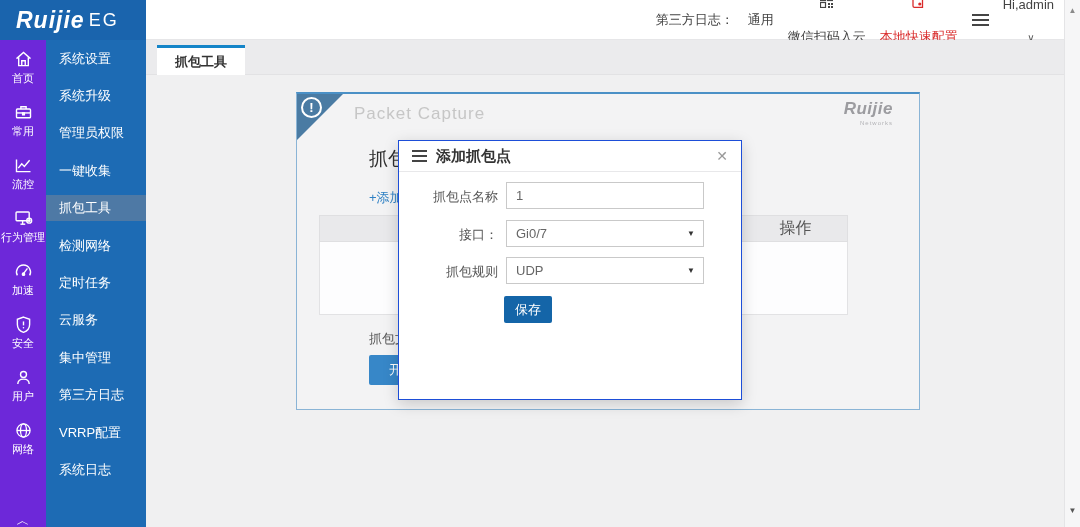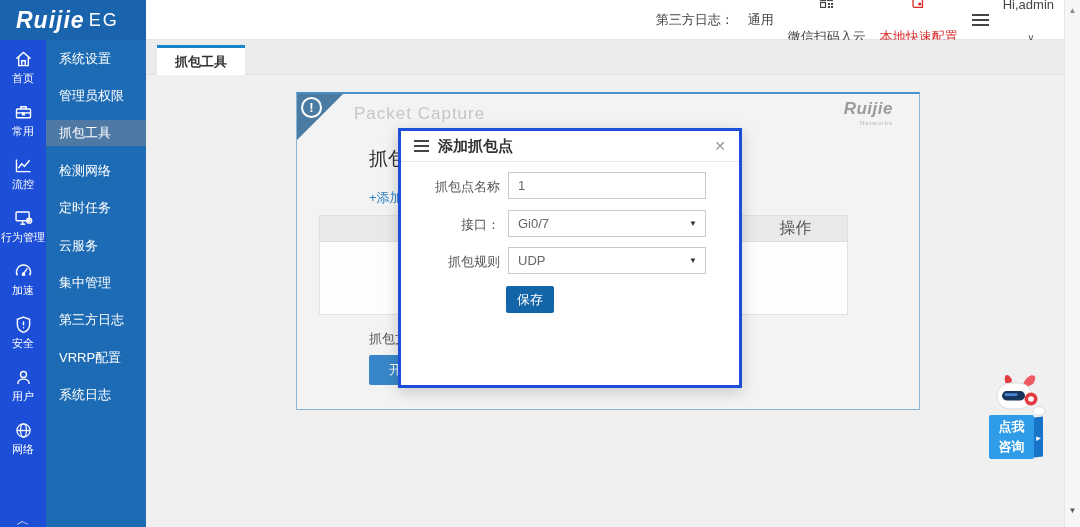--- a/index.html
+++ b/index.html
@@ -15,21 +15,21 @@
   .brand { font-style:italic; font-weight:bold; font-size:23px; letter-spacing:1px; }
   .product { font-size:18px; margin-left:4px; letter-spacing:2px; font-weight:400; }
   .topbar-right { position:absolute; right:26px; top:0; height:40px; display:flex; align-items:center; font-size:13px; color:#444; }
   .tb-gap { width:14px; }
   .tb-item { display:flex; align-items:center; gap:20px; cursor:default;flex-direction:column; }
   .red-text { color:#d92b2b; text-decoration:underline; }
   .hamburger { display:flex; flex-direction:column; gap:3px; }
   .hamburger i { display:block; width:17px; height:2px; background:#454545; }
   .caret-sm { font-size:10px; color:#555; margin-left:5px; }
   
-  .icon-col { position:absolute; left:0; top:40px; width:46px; height:487px; background:#1d4ed8; }
+  .icon-col { position:absolute; left:0; top:40px; width:46px; height:487px; background:#6d28d9; }
   .icon-item { height:53px; display:flex; flex-direction:column; align-items:center; justify-content:center; color:#fff; cursor:pointer; }
   .icon-item svg { width:21px; height:21px; margin-bottom:2px; }
   .icon-label { font-size:11px; line-height:12px; text-align:center; }
   .more-chevron { position:absolute; bottom:-3px; left:0; width:46px; text-align:center; color:#fff; font-size:13px; }
   .menu-col { position:absolute; left:46px; top:40px; width:100px; height:487px; background:#1d6bb4; }
   .menu-item { height:37.4px; display:flex; align-items:center; cursor:pointer; }
   .menu-inner { height:26px; width:100%; display:flex; align-items:center; padding-left:13px; color:#fff; font-size:13px; white-space:nowrap; }
   .menu-item.active .menu-inner { background:#4e79a5; }
   
   .tabbar { position:absolute; left:146px; top:40px; width:918px; height:35px; background:#ebebed; border-bottom:1px solid #e2e2e4; }
@@ -43,21 +43,21 @@
   .panel-logo .b { font-style:italic; font-weight:bold; font-size:17px; letter-spacing:.5px; }
   .panel-logo .sub { display:block; font-size:6px; color:#b3b3b6; letter-spacing:1px; }
   .section-title { position:absolute; left:72px; top:52px; font-size:19px; color:#2f2f2f; }
   .add-link { position:absolute; left:72px; top:95px; font-size:13px; color:#2e80c4; cursor:pointer; }
   .tbl-header { position:absolute; left:22px; top:121px; width:529px; height:27px; background:#e9e9eb; border:1px solid #dfdfe1; }
   .tbl-op { position:absolute; left:424px; top:0; width:103px; height:25px; display:flex; align-items:center; justify-content:center; font-size:16px; color:#555; }
   .tbl-body { position:absolute; left:22px; top:148px; width:529px; height:73px; background:#fdfdfe; border:1px solid #e2e2e4; border-top:none; }
   .capture-label { position:absolute; left:72px; top:236px; font-size:13px; color:#555; white-space:nowrap; }
   .start-btn { position:absolute; left:72px; top:261px; width:92px; height:30px; background:#3787c8; color:#fff; font-size:13px; display:flex; align-items:center; justify-content:center; border-radius:2px; cursor:pointer; white-space:nowrap; overflow:hidden; }
   
-  .modal { position:absolute; left:398px; top:128px; width:344px; height:260px; background:#fff; border:3px solid #1d4ed8; box-shadow:0 4px 14px rgba(0,0,0,.18); z-index:5; }
+  .modal { position:absolute; left:398px; top:140px; width:344px; height:260px; background:#fff; border:1px solid #1d4ed8; box-shadow:0 4px 14px rgba(0,0,0,.18); z-index:5; }
   .modal-header { position:absolute; left:0; top:0; right:0; height:31px; border-bottom:1px solid #e8e8ea; display:flex; align-items:center; padding:0 13px; }
   .m-hamburger { display:flex; flex-direction:column; gap:3px; margin-right:9px; }
   .m-hamburger i { display:block; width:15px; height:2px; background:#444; }
   .modal-title { font-size:15px; font-weight:bold; color:#333; }
   .modal-close { margin-left:auto; font-size:14px; color:#999; cursor:pointer; }
   .f-label { position:absolute; left:0; width:99px; text-align:right; font-size:13px; color:#555; white-space:nowrap; }
   .ctrl { position:absolute; left:107px; width:198px; height:27px; border:1px solid #c9c9c9; background:#fff; display:flex; align-items:center; padding-left:9px; font-size:13px; color:#666; }
   .ctrl .sel-caret { position:absolute; right:8px; font-size:8px; color:#333; }
   .save-btn { position:absolute; left:105px; top:155px; width:48px; height:27px; background:#1465a8; color:#fff; font-size:13px; display:flex; align-items:center; justify-content:center; border-radius:2px; cursor:pointer; }
   
@@ -187,21 +187,27 @@
       <span class="icon-label">网络</span>
     </div>
     <div class="more-chevron">︿</div>
   </div>
 
   <div class="menu-col">
     <div class="menu-item">
         <span class="menu-inner">系统设置</span>
       </div>
     <div class="menu-item">
+        <span class="menu-inner">系统升级</span>
+      </div>
+    <div class="menu-item">
         <span class="menu-inner">管理员权限</span>
+      </div>
+    <div class="menu-item">
+        <span class="menu-inner">一键收集</span>
       </div>
     <div class="menu-item active">
         <span class="menu-inner">抓包工具</span>
       </div>
     <div class="menu-item">
         <span class="menu-inner">检测网络</span>
       </div>
     <div class="menu-item">
         <span class="menu-inner">定时任务</span>
       </div>
@@ -264,38 +270,19 @@
       <span class="sel-caret">▼</span>
     </div>
     <div class="f-label" style="top:122px;">抓包规则</div>
     <div class="ctrl" style="top:116px;">
       <span>UDP</span>
       <span class="sel-caret">▼</span>
     </div>
     <div class="save-btn">保存</div>
   </div>
 
-  <div class="mascot">
-    <svg class="robot" width="66" height="48" viewBox="0 0 66 48">
-      <path d="M23 15 C17 4 24 0 28 9 L26 16 Z" fill="#e23b41"></path>
-      <path d="M39 13 C45 0 56 3 49 13 L41 17 Z" fill="#ef5b63"></path>
-      <rect x="13" y="12" width="35" height="26" rx="13" fill="#fff" stroke="#dcdcdc"></rect>
-      <rect x="18" y="20" width="23" height="9.5" rx="4.7" fill="#16355c"></rect>
-      <rect x="20.5" y="22.3" width="13" height="2.6" rx="1.3" fill="#4a86d8"></rect>
-      <circle cx="47" cy="28" r="6.5" fill="#e23b41"></circle>
-      <circle cx="47" cy="28" r="2.8" fill="#fff"></circle>
-      <ellipse cx="55" cy="40" rx="6" ry="4.2" fill="#fff" stroke="#dcdcdc"></ellipse>
-    </svg>
-    <div class="cube-front">
-      <div>点我</div>
-      <div>咨询</div>
-    </div>
-    <div class="cube-side">
-      <span>▶</span>
-    </div>
-  </div>
 
   <div class="scrollbar">
     <div class="sb-up">▲</div>
     <div class="sb-down">▼</div>
   </div>
 
 </div>
 
 </body></html>

